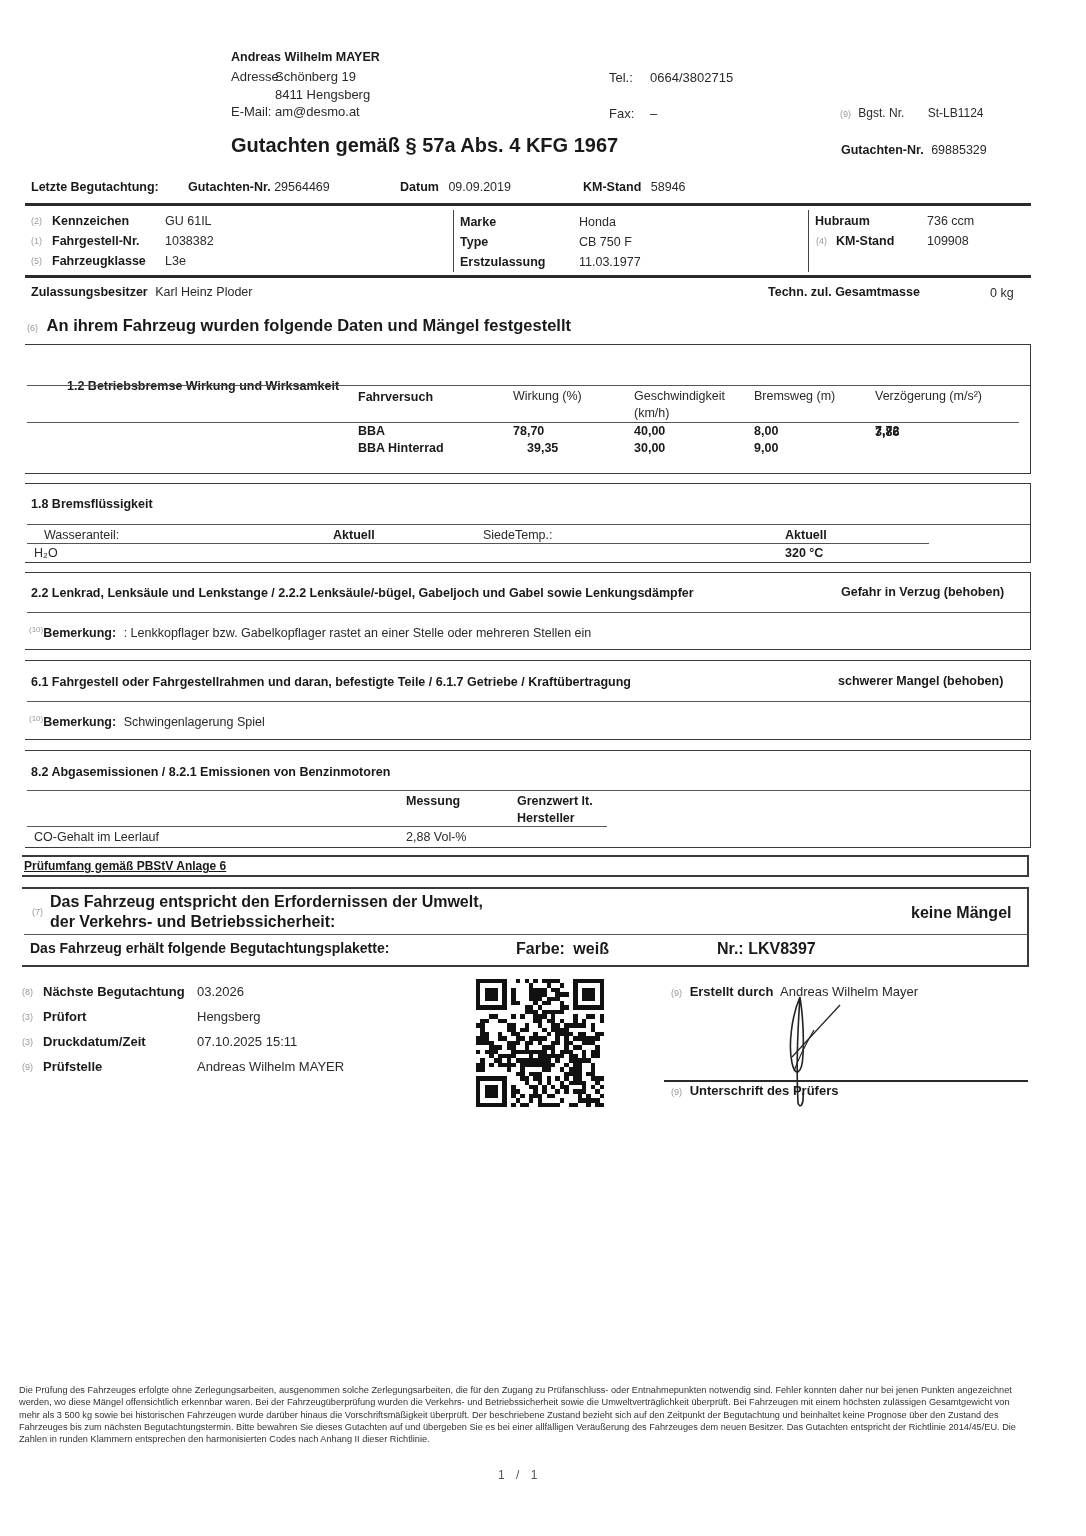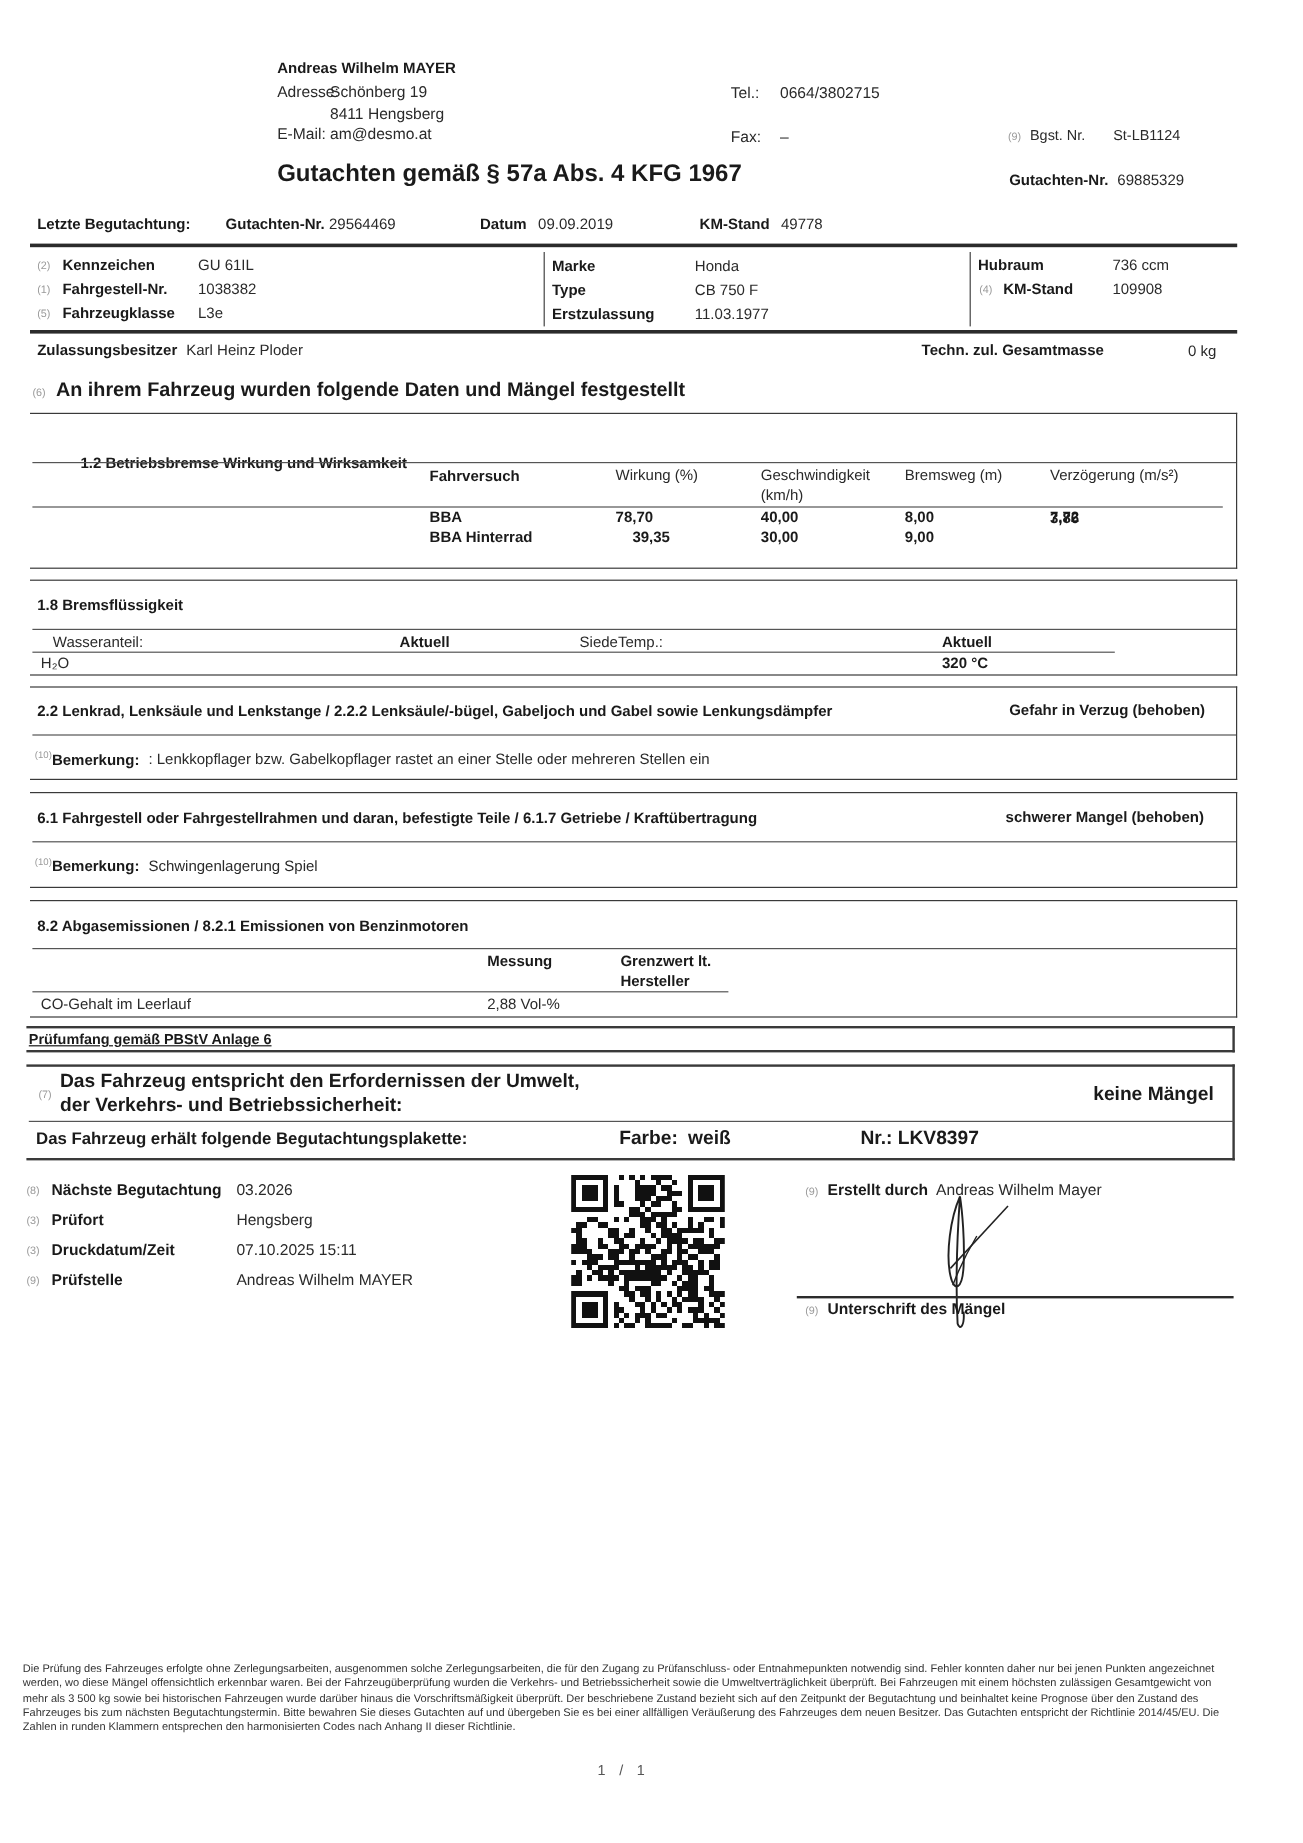--- a/index.html
+++ b/index.html
@@ -52,21 +52,21 @@
 <div class="abs f12" style="left:188px;top:180px;">
   <span class="b">Gutachten-Nr.</span>
   <span class="n">29564469</span>
 </div>
 <div class="abs f12" style="left:400px;top:180px;">
   <span class="b">Datum</span>
   <span class="n" style="margin-left:6px;">09.09.2019</span>
 </div>
 <div class="abs f12" style="left:583px;top:180px;">
   <span class="b">KM-Stand</span>
-  <span class="n" style="margin-left:6px;">49778</span>
+  <span class="n" style="margin-left:6px;">58946</span>
 </div>
 
 <div class="hline" style="left:25px;top:203px;width:1006px;height:3px;"></div>
 
 <div id="veh-col1">
     <div class="abs code" style="left:31px;top:216px;">(2)</div>
     <div class="abs f12 b" style="left:52px;top:214px;">Kennzeichen</div>
     <div class="abs f12 n" style="left:165px;top:214px;">GU 61IL</div>
     <div class="abs code" style="left:31px;top:236px;">(1)</div>
     <div class="abs f12 b" style="left:52px;top:234px;">Fahrgestell-Nr.</div>
@@ -553,17 +553,17 @@
   <span class="n" style="margin-left:3px;">Andreas Wilhelm Mayer</span>
 </div>
 <svg id="sig" viewBox="0 0 90 125">
   <path d="M30 12 C22 30, 18 60, 22 78 C25 92, 32 90, 33 70 C34 50, 32 25, 30 12 C28 40, 26 80, 28 118 C30 124, 34 120, 33 108" fill="none" stroke="#222" stroke-width="1.6"></path>
   <path d="M22 72 L70 20" fill="none" stroke="#222" stroke-width="1.3"></path>
   <path d="M24 86 C30 70, 38 55, 44 45" fill="none" stroke="#222" stroke-width="1.2"></path>
 </svg>
 <div class="hline" style="left:664px;top:1080px;width:364px;height:1.5px;"></div>
 <div class="abs" style="left:671px;top:1083px;font-size:13px;">
   <span class="code">(9)</span>
-  <span class="b">Unterschrift des Mängel</span>
+  <span class="b">Unterschrift des Prüfers</span>
 </div>
 
 <div class="disclaimer">Die Prüfung des Fahrzeuges erfolgte ohne Zerlegungsarbeiten, ausgenommen solche Zerlegungsarbeiten, die für den Zugang zu Prüfanschluss- oder Entnahmepunkten notwendig sind. Fehler konnten daher nur bei jenen Punkten angezeichnet werden, wo diese Mängel offensichtlich erkennbar waren. Bei der Fahrzeugüberprüfung wurden die Verkehrs- und Betriebssicherheit sowie die Umweltverträglichkeit überprüft. Bei Fahrzeugen mit einem höchsten zulässigen Gesamtgewicht von mehr als 3 500 kg sowie bei historischen Fahrzeugen wurde darüber hinaus die Vorschriftsmäßigkeit überprüft. Der beschriebene Zustand bezieht sich auf den Zeitpunkt der Begutachtung und beinhaltet keine Prognose über den Zustand des Fahrzeuges bis zum nächsten Begutachtungstermin. Bitte bewahren Sie dieses Gutachten auf und übergeben Sie es bei einer allfälligen Veräußerung des Fahrzeuges dem neuen Besitzer. Das Gutachten entspricht der Richtlinie 2014/45/EU. Die Zahlen in runden Klammern entsprechen den harmonisierten Codes nach Anhang II dieser Richtlinie.</div>
 <div class="abs" style="left:498px;top:1468px;font-size:12px;color:#555;letter-spacing:4px;">1 / 1</div>
 
 </body></html>

